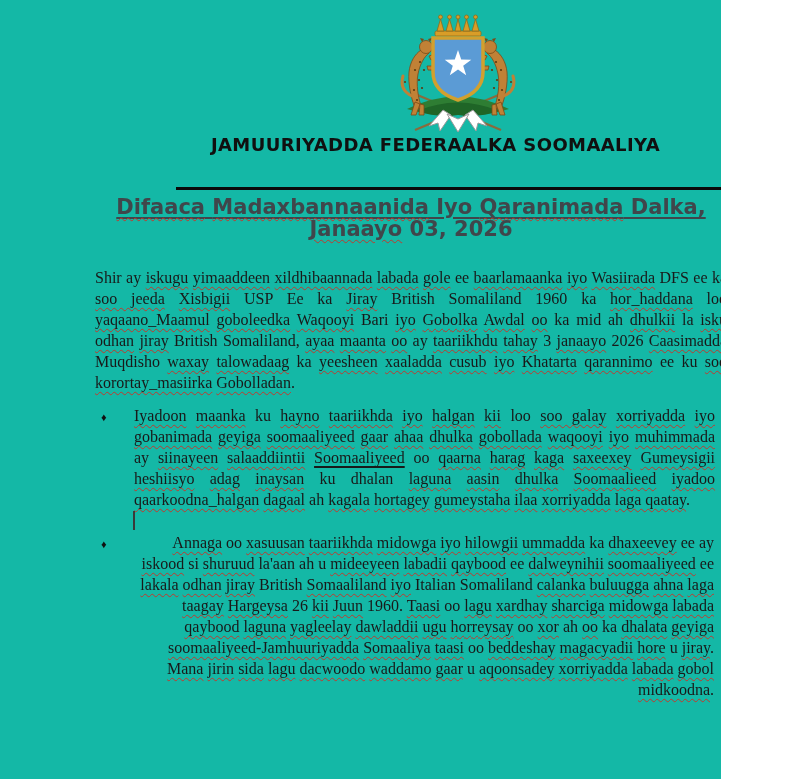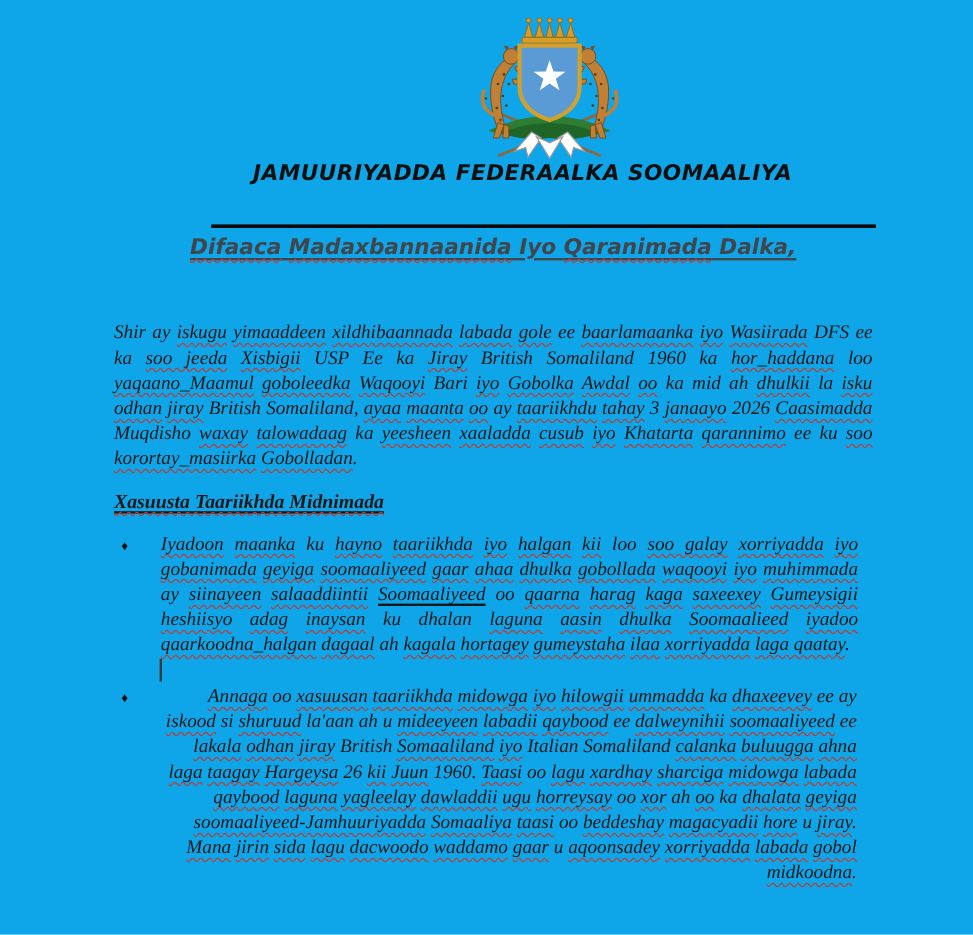--- a/index.html
+++ b/index.html
@@ -1,24 +1,24 @@
 <!DOCTYPE html>
 <html><head>
 <meta charset="utf-8">
 <style>
   html,body{margin:0;padding:0;background:#ffffff;}
-  .page{position:relative;width:811px;height:779px;background:#0ea5e9;overflow:hidden;
-        font-family:"Liberation Serif",serif;color:#191919;font-style:italic;}
+  .page{position:relative;width:721px;height:779px;background:#14b8a6;overflow:hidden;
+        font-family:"Liberation Serif",serif;color:#191919;}
   .emblem{position:absolute;left:391px;top:10px;width:134px;height:128px;}
   .org-title{position:absolute;left:30px;top:134px;width:811px;text-align:center;
         font-family:"DejaVu Sans",sans-serif;font-weight:bold;font-size:18px;
         letter-spacing:.4px;color:#101010;white-space:nowrap;}
   .rule{position:absolute;left:176px;top:187px;width:554px;height:3px;background:#0a0a0a;}
   .subtitle{position:absolute;left:95px;top:196px;width:632px;text-align:center;
-        font-family:"DejaVu Sans",sans-serif;font-weight:bold;font-size:18px;
+        font-family:"DejaVu Sans",sans-serif;font-weight:bold;font-size:21px;
         line-height:22px;color:#40464b;}
   .content{position:absolute;left:95px;top:267px;width:632px;font-size:16px;line-height:21px;}
   .intro{margin:0;text-align:justify;}
   .section-heading{margin:14px 0 15px 0;font-size:16.5px;font-weight:bold;}
   ul.bullets{list-style:none;margin:0;padding:0;}
   ul.bullets li{position:relative;padding-left:27px;margin-bottom:22px;}
   ul.bullets li .marker{position:absolute;left:6px;top:2px;font-size:11px;color:#111;}
   ul.bullets li p{margin:12px;}
   .justify{text-align:justify;}
   .b2{max-width:580px;text-align:right;}
@@ -95,26 +95,26 @@
     <path d="M42,28 L92,28 L92,62 Q92,82 67,90 Q42,82 42,62 Z" stroke="#d2a02e" stroke-width="3.5" fill="#5b9bd5"></path>
     <polygon points="67,40 70.2,49.6 80.3,49.7 72.2,55.7 75.2,65.3 67,59.5 58.8,65.3 61.8,55.7 53.7,49.7 63.8,49.6" fill="#ffffff"></polygon>
   </svg>
 
   <div class="org-title">JAMUURIYADDA FEDERAALKA SOOMAALIYA</div>
 
   <div class="rule"></div>
 
   <div class="subtitle">
     <div><span class="u"><span class="sp">Difaaca</span></span><span class="u"> </span><span class="u"><span class="sp">Madaxbannaanida</span></span><span class="u"> Iyo </span><span class="u"><span class="sp">Qaranimada</span></span><span class="u"> Dalka,</span></div>
+    <div><span class="sp">Janaayo</span> 03, 2026</div>
   </div>
 
   <div class="content">
     <p class="intro">Shir ay <span class="sp">iskugu</span> <span class="sp">yimaaddeen</span> <span class="sp">xildhibaannada</span> <span class="sp">labada</span> <span class="sp">gole</span> ee <span class="sp">baarlamaanka</span> <span class="sp">iyo</span> <span class="sp">Wasiirada</span> DFS ee ka <span class="sp">soo jeeda</span> <span class="sp">Xisbigii</span> USP Ee ka <span class="sp">Jiray</span> British Somaliland 1960 ka <span class="sp">hor_haddana</span> loo <span class="sp">yaqaano_Maamul</span> <span class="sp">goboleedka</span> <span class="sp">Waqooyi</span> Bari <span class="sp">iyo</span> <span class="sp">Gobolka</span> <span class="sp">Awdal</span> <span class="sp">oo</span> ka mid ah <span class="sp">dhulkii</span> la <span class="sp">isku</span> <span class="sp">odhan</span> <span class="sp">jiray</span> British Somaliland, <span class="sp">ayaa</span> <span class="sp">maanta</span> <span class="sp">oo</span> ay <span class="sp">taariikhdu</span> <span class="sp">tahay</span> 3 <span class="sp">janaayo</span> 2026 <span class="sp">Caasimadda</span> Muqdisho <span class="sp">waxay</span> <span class="sp">talowadaag</span> ka <span class="sp">yeesheen</span> <span class="sp">xaaladda</span> <span class="sp">cusub</span> <span class="sp">iyo</span> <span class="sp">Khatarta</span> <span class="sp">qarannimo</span> ee ku <span class="sp">soo korortay_masiirka</span> <span class="sp">Gobolladan</span>.</p>
 
-    <h3 class="section-heading"><span class="u"><span class="sp">Xasuusta Taariikhda Midnimada</span></span></h3>
 
     <ul class="bullets">
       <li>
         <span class="marker">♦</span>
         <p class="justify"><span class="sp">Iyadoon</span> <span class="sp">maanka</span> ku <span class="sp">hayno</span> <span class="sp">taariikhda</span> <span class="sp">iyo</span> <span class="sp">halgan</span> <span class="sp">kii</span> loo <span class="sp">soo galay</span> <span class="sp">xorriyadda</span> <span class="sp">iyo</span> <span class="sp">gobanimada</span> <span class="sp">geyiga</span> <span class="sp">soomaaliyeed</span> <span class="sp">gaar</span> <span class="sp">ahaa</span> <span class="sp">dhulka</span> <span class="sp">gobollada</span> <span class="sp">waqooyi</span> <span class="sp">iyo</span> <span class="sp">muhimmada</span> ay <span class="sp">siinayeen</span> <span class="sp">salaaddiintii</span> <span class="u">Soomaaliyeed</span> oo <span class="sp">qaarna</span> <span class="sp">harag</span> <span class="sp">kaga</span> <span class="sp">saxeexey</span> <span class="sp">Gumeysigii</span> <span class="sp">heshiisyo</span> <span class="sp">adag</span> <span class="sp">inaysan</span> ku dhalan <span class="sp">laguna</span> <span class="sp">aasin</span> <span class="sp">dhulka</span> <span class="sp">Soomaalieed</span> <span class="sp">iyadoo</span> <span class="sp">qaarkoodna_halgan</span> <span class="sp">dagaal</span> ah <span class="sp">kagala</span> <span class="sp">hortagey</span> <span class="sp">gumeystaha</span> <span class="sp">ilaa</span> <span class="sp">xorriyadda</span> <span class="sp">laga qaatay</span>.</p>
       </li>
       <li>
         <span class="cursor"></span>
         <span class="marker">♦</span>
         <p class="b2"> <span class="sp">Annaga</span> oo <span class="sp">xasuusan</span> <span class="sp">taariikhda</span> <span class="sp">midowga</span> <span class="sp">iyo</span> <span class="sp">hilowgii</span> <span class="sp">ummadda</span> ka <span class="sp">dhaxeevey</span> ee ay <span class="sp">iskood</span> si <span class="sp">shuruud</span> la'aan ah u <span class="sp">mideeyeen</span> <span class="sp">labadii</span> <span class="sp">qaybood</span> ee <span class="sp">dalweynihii</span> <span class="sp">soomaaliyeed</span> ee <span class="sp">lakala</span> <span class="sp">odhan</span> <span class="sp">jiray</span> British <span class="sp">Somaaliland</span> <span class="sp">iyo</span> Italian Somaliland <span class="sp">calanka</span> <span class="sp">buluugga</span> <span class="sp">ahna</span> <span class="sp">laga</span> <span class="sp">taagay</span> <span class="sp">Hargeysa</span> 26 <span class="sp">kii</span> <span class="sp">Juun</span> 1960. <span class="sp">Taasi</span> oo <span class="sp">lagu</span> <span class="sp">xardhay</span> <span class="sp">sharciga</span> <span class="sp">midowga</span> <span class="sp">labada</span> <span class="sp">qaybood</span> <span class="sp">laguna</span> <span class="sp">yagleelay</span> <span class="sp">dawladdii</span> <span class="sp">ugu</span> <span class="sp">horreysay</span> oo <span class="sp">xor</span> ah <span class="sp">oo</span> ka <span class="sp">dhalata</span> <span class="sp">geyiga</span> <span class="sp">soomaaliyeed-Jamhuuriyadda</span> <span class="sp">Somaaliya</span> <span class="sp">taasi</span> oo <span class="sp">beddeshay</span> <span class="sp">magacyadii</span> <span class="sp">hore</span> u <span class="sp">jiray</span>. <span class="sp">Mana</span> <span class="sp">jirin</span> <span class="sp">sida</span> <span class="sp">lagu</span> <span class="sp">dacwoodo</span> <span class="sp">waddamo</span> <span class="sp">gaar</span> u <span class="sp">aqoonsadey</span> <span class="sp">xorriyadda</span> <span class="sp">labada</span> <span class="sp">gobol</span> <span class="sp">midkoodna</span>.</p>

